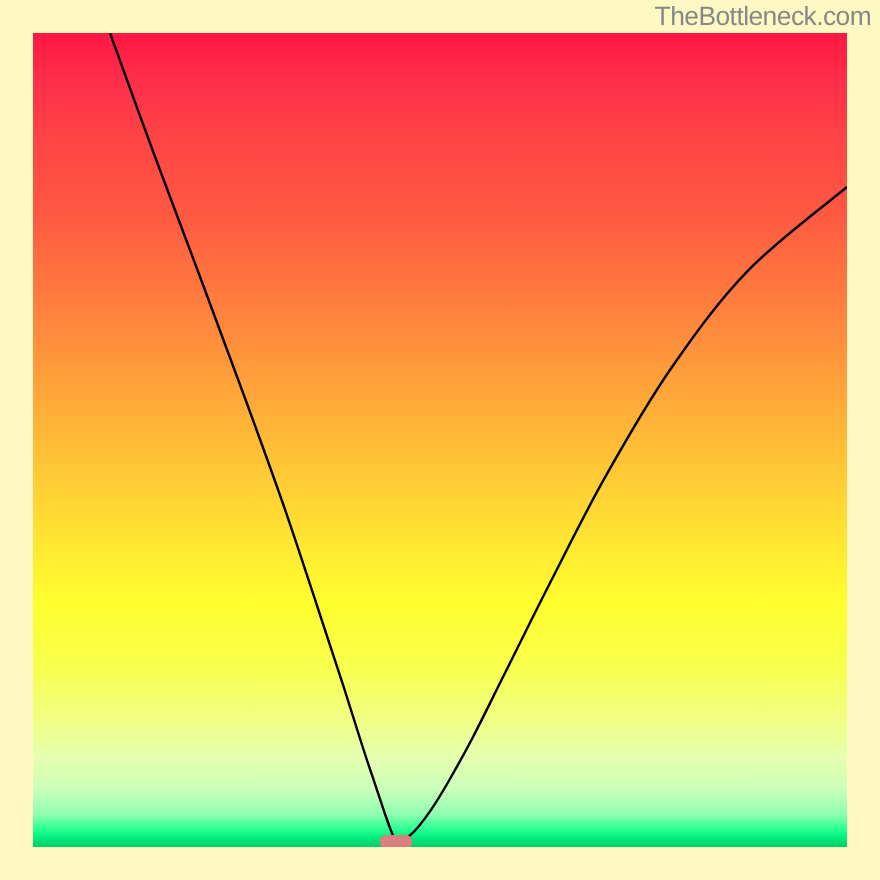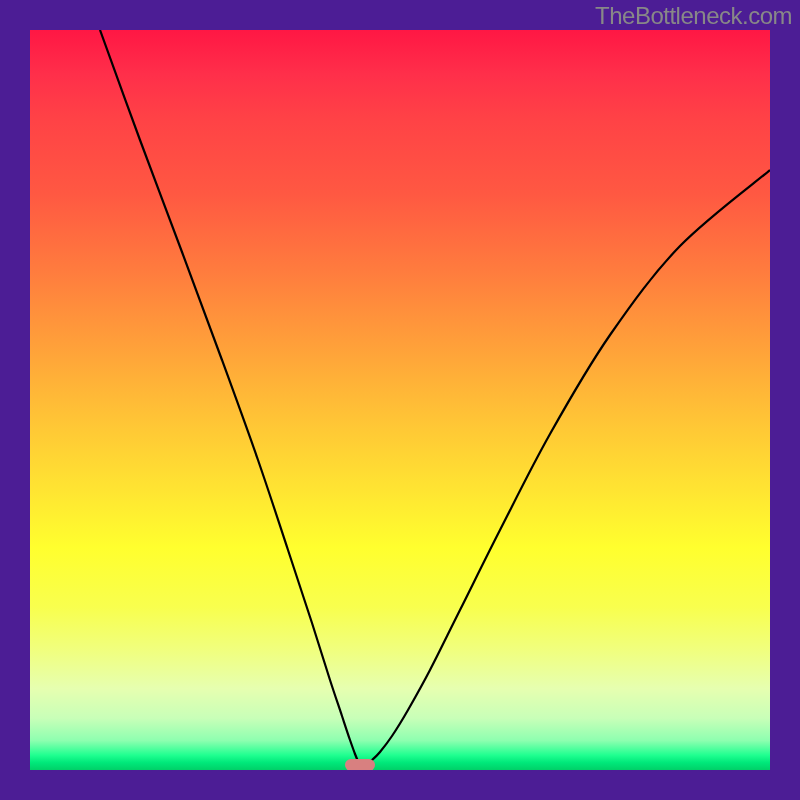--- a/index.html
+++ b/index.html
@@ -6,21 +6,21 @@
     margin: 0;
     padding: 0;
     width: 800px;
     height: 800px;
     overflow: hidden;
     font-family: Arial, Helvetica, sans-serif;
   }
   .container {
     width: 800px;
     height: 800px;
-    background: #4c1d95;
+    background: #fef9c3;
     position: relative;
   }
   .watermark {
     position: absolute;
     top: 2px;
     right: 8px;
     color: #888888;
     font-size: 24px;
     font-weight: 500;
     z-index: 10;

